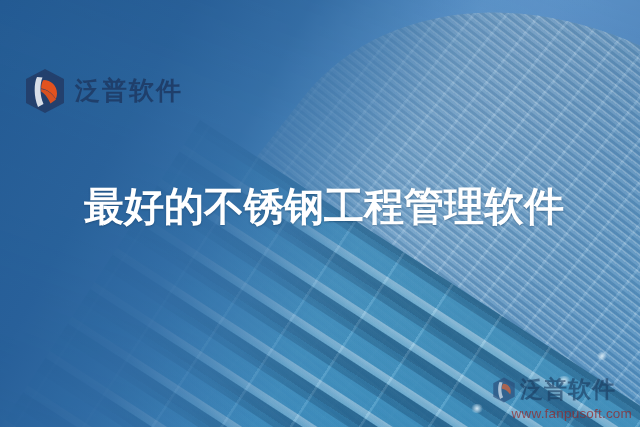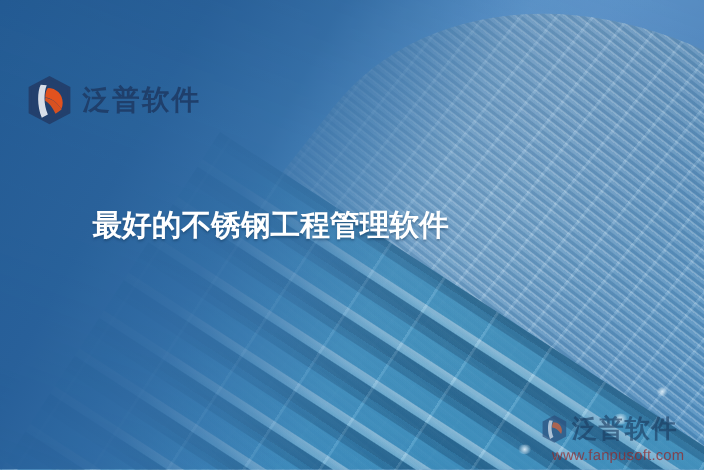--- a/index.html
+++ b/index.html
@@ -143,38 +143,38 @@
   }
   .logo-en{
     font-size:9.5px;line-height:1;letter-spacing:2.0px;margin-top:5px;
     color:#24456f;white-space:nowrap;
   }
 
   
   .headline{
     position:absolute;left:84px;top:186px;
     font-family:"DejaVu Sans","Liberation Sans",sans-serif;
-    font-size:27px;line-height:40px;font-weight:700;
+    font-size:40px;line-height:40px;font-weight:700;
     color:#ffffff;letter-spacing:0px;white-space:nowrap;
     text-shadow:0 1px 2px rgba(18,55,92,.45);
   }
 
   
   .watermark{position:absolute;right:8px;bottom:6px;width:140px;}
   .wm-row{display:flex;align-items:center;gap:4px;}
   .wm-mark{width:24px;height:26px;display:block;flex:none;}
   .wm-cn{
     font-size:23px;font-weight:700;letter-spacing:1px;
     color:rgba(26,58,96,.62);
     font-family:"DejaVu Sans","Liberation Sans",sans-serif;
     white-space:nowrap;
   }
   .wm-url{
     margin-top:1px;font-size:13.5px;letter-spacing:.2px;
-    color:rgba(150,38,38,.72);white-space:nowrap;text-align:center;
+    color:rgba(150,38,38,.72);white-space:nowrap;text-align:right;
   }
 </style>
 </head>
 <body>
 
 <div class="stage">
 
   <div class="photo">
     <div class="sky"></div>
     <div class="tower"></div>

